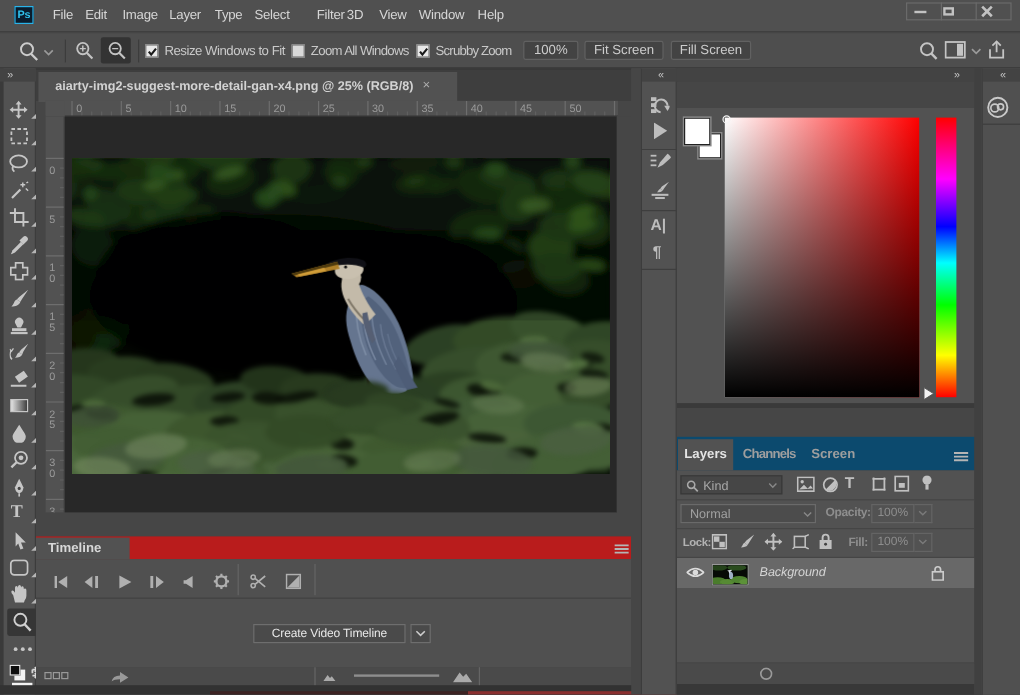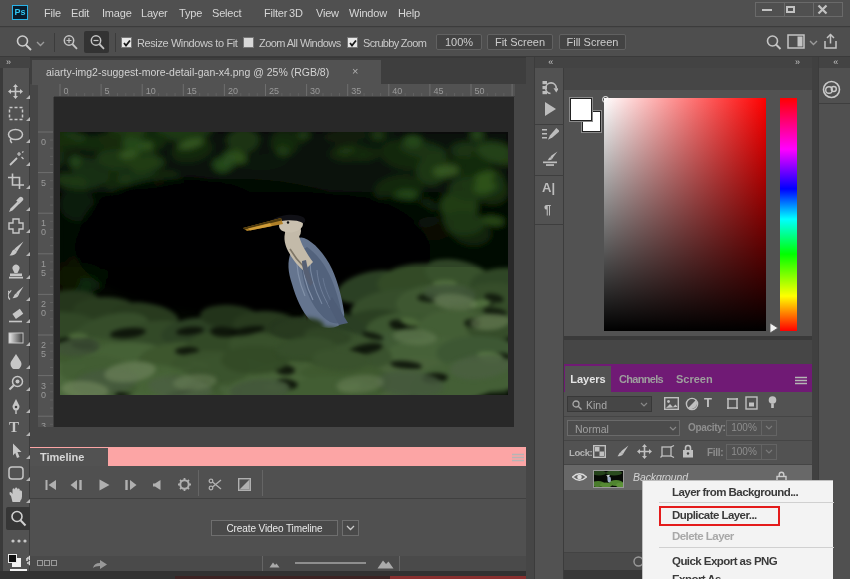--- a/index.html
+++ b/index.html
@@ -231,21 +231,21 @@
         <path d="M4 4 h4 M8 4 l-2 -2 M8 4 l-2 2" fill="none" stroke="#d8d8d8" stroke-width="1.5"></path>
         <path d="M4 4 v3 M8 9 h-4 M8 9 l-2 -2 M8 9 l-2 2 M8 9 v-3" fill="none" stroke="#d8d8d8" stroke-width="1.5"></path>
       </svg>
   <div class="abs" style="left:7px;top:512px;width:17px;height:5px;background:#f2f2f2;"></div>
 </div>
 
 <div class="abs" style="left:30px;top:57px;width:496px;height:522px;background:#464646;">
 
   <div class="abs" style="left:0;top:0;width:496px;height:27px;background:#3e3e3e;border-top:1px solid #383838;">
     <div class="abs" style="left:2px;top:2px;width:349px;height:25px;background:#525252;">
-      <span style="position:absolute;left:14px;top:6px;font-size:10.5px;font-weight:normal;color:#d2d2d2;white-space:nowrap;">aiarty-img2-suggest-more-detail-gan-x4.png @ 25% (RGB/8)</span>
+      <span style="position:absolute;left:14px;top:6px;font-size:10.5px;font-weight:bold;color:#d2d2d2;white-space:nowrap;">aiarty-img2-suggest-more-detail-gan-x4.png @ 25% (RGB/8)</span>
       <span style="position:absolute;left:320px;top:5px;font-size:11px;color:#b0b0b0;">×</span>
     </div>
   </div>
 
   <div id="hruler" class="abs" style="left:8px;top:27px;width:477px;height:13px;background:#525252;border-bottom:1px solid #404040;overflow:hidden;">
         <svg class="abs" style="left:0;top:0;" width="488" height="13">
           <line x1="22.0" y1="0" x2="22.0" y2="13" stroke="#6e6e6e" stroke-width="1"></line>
           <line x1="30.2" y1="9" x2="30.2" y2="13" stroke="#606060" stroke-width="1"></line>
           <line x1="38.4" y1="9" x2="38.4" y2="13" stroke="#606060" stroke-width="1"></line>
           <line x1="46.7" y1="9" x2="46.7" y2="13" stroke="#606060" stroke-width="1"></line>
@@ -601,21 +601,21 @@
             </filter>
 <filter id="blur2" x="-20%" y="-20%" width="140%" height="140%">
               <feGaussianBlur stdDeviation="2"></feGaussianBlur>
             </filter>
 </defs>
 </svg></div>
 
 </div>
 
 <div class="abs" style="left:30px;top:447px;width:496px;height:125px;">
-  <div class="abs" style="left:0;top:0;width:496px;height:19px;background:#fca5a5;">
+  <div class="abs" style="left:0;top:0;width:496px;height:19px;background:#b91c1c;">
     <div class="abs" style="left:0;top:1px;width:78px;height:18px;background:#525252;color:#d8d8d8;font-size:11px;font-weight:bold;line-height:18px;padding-left:10px;">Timeline</div>
     <svg class="abs" style="left:482px;top:6px;" width="12" height="9">
           <path d="M0 1.5 h12 M0 4.5 h12 M0 7.5 h12" stroke="#b5b5b5" stroke-width="1.6"></path>
         </svg>
   </div>
   <div class="abs" id="tl-controls" style="left:0;top:19px;width:496px;height:33px;background:#505050;border-bottom:1px solid #404040;">
     <svg class="abs" style="left:15px;top:13px;" width="12" height="12">
           <path d="M1.5 1 v10" stroke="#b0b0b0" stroke-width="2"></path>
           <path d="M11 1 L3.5 6 L11 11z" fill="#b0b0b0"></path>
         </svg>
@@ -730,21 +730,21 @@
     <div class="abs" style="left:38px;top:6px;width:7px;height:7px;border:1.5px solid #f5f5f5;border-radius:50%;"></div>
 
     <div class="abs" style="left:216px;top:8px;width:17px;height:233px;background:linear-gradient(to bottom, #ff0000 0%, #ff00ff 22%, #0000ff 39%, #00ffff 52%, #00ff00 67%, #ffff00 85%, #ff0000 100%);"></div>
     <svg class="abs" style="left:205px;top:232px;" width="10" height="12">
           <path d="M1 1 L9 6 L1 11 z" fill="#f2f2f2" stroke="#555" stroke-width="0.8"></path>
         </svg>
   </div>
 
   <div class="abs" style="left:38px;top:279px;width:248px;height:4px;background:#3a3a3a;"></div>
 
-  <div class="abs" style="left:38px;top:307px;width:248px;height:28px;background:#701a75;">
+  <div class="abs" style="left:38px;top:307px;width:248px;height:28px;background:#0c4a6e;">
     <div class="abs" style="left:1px;top:2px;width:46px;height:26px;background:#525252;color:#e4e4e4;font-size:11px;font-weight:bold;line-height:26px;text-align:center;">Layers</div>
     <div class="abs" style="left:55px;top:2px;color:#9e9e9e;font-size:11px;font-weight:bold;line-height:26px;letter-spacing:-0.7px;">Channels</div>
     <div class="abs" style="left:112px;top:2px;color:#9e9e9e;font-size:11px;font-weight:bold;line-height:26px;">Screen</div>
     <svg class="abs" style="left:231px;top:12px;" width="12" height="9">
           <path d="M0 1.5 h12 M0 4.5 h12 M0 7.5 h12" stroke="#b5b5b5" stroke-width="1.6"></path>
         </svg>
   </div>
   <div class="abs" style="left:38px;top:335px;width:248px;height:187px;background:#525252;">
 
     <div class="abs" style="left:3px;top:4px;width:85px;height:16px;background:#464646;border:1px solid #383838;">
@@ -861,24 +861,14 @@
     <div class="abs" style="left:0;top:0;width:32px;height:11px;background:#434343;color:#c4c4c4;font-size:9px;text-align:center;line-height:10px;letter-spacing:-2px;">«&nbsp;</div>
     <svg class="abs" style="left:3px;top:23px;" width="19" height="19">
       <circle cx="9.5" cy="9.5" r="8" fill="none" stroke="#c9c9c9" stroke-width="1.6"></circle>
       <circle cx="7" cy="10" r="3.3" fill="none" stroke="#c9c9c9" stroke-width="1.4"></circle>
       <circle cx="11.8" cy="9" r="2.5" fill="none" stroke="#c9c9c9" stroke-width="1.4"></circle>
     </svg>
     <div class="abs" style="left:0;top:46px;width:32px;height:1px;background:#3e3e3e;"></div>
   </div>
 </div>
 
-<div class="abs" id="ctxmenu" style="left:642px;top:480px;width:191px;height:99px;background:#f3f3f3;border-left:1px solid #bfbfbf;border-top:1px solid #bfbfbf;">
-  <div style="position:absolute;left:29px;top:5px;font-size:11.5px;letter-spacing:-0.55px;font-weight:bold;color:#3a3a3a;white-space:nowrap;">Layer from Background...</div>
-  <div style="position:absolute;left:16px;top:21px;width:175px;height:1px;background:#d0d0d0;"></div>
-  <div style="position:absolute;left:29px;top:28px;font-size:11.5px;letter-spacing:-0.55px;font-weight:bold;color:#3a3a3a;white-space:nowrap;">Duplicate Layer...</div>
-  <div style="position:absolute;left:29px;top:49px;font-size:11.5px;letter-spacing:-0.55px;font-weight:bold;color:#a8a8a8;white-space:nowrap;">Delete Layer</div>
-  <div style="position:absolute;left:16px;top:66px;width:175px;height:1px;background:#d0d0d0;"></div>
-  <div style="position:absolute;left:29px;top:74px;font-size:11.5px;letter-spacing:-0.55px;font-weight:bold;color:#3a3a3a;white-space:nowrap;">Quick Export as PNG</div>
-  <div style="position:absolute;left:29px;top:92px;font-size:11.5px;letter-spacing:-0.55px;font-weight:bold;color:#3a3a3a;white-space:nowrap;">Export As...</div>
-  <div style="position:absolute;left:16px;top:25px;width:121px;height:20px;border:2.5px solid #e41b1b;"></div>
+
 </div>
 
-</div>
-
 </body></html>

